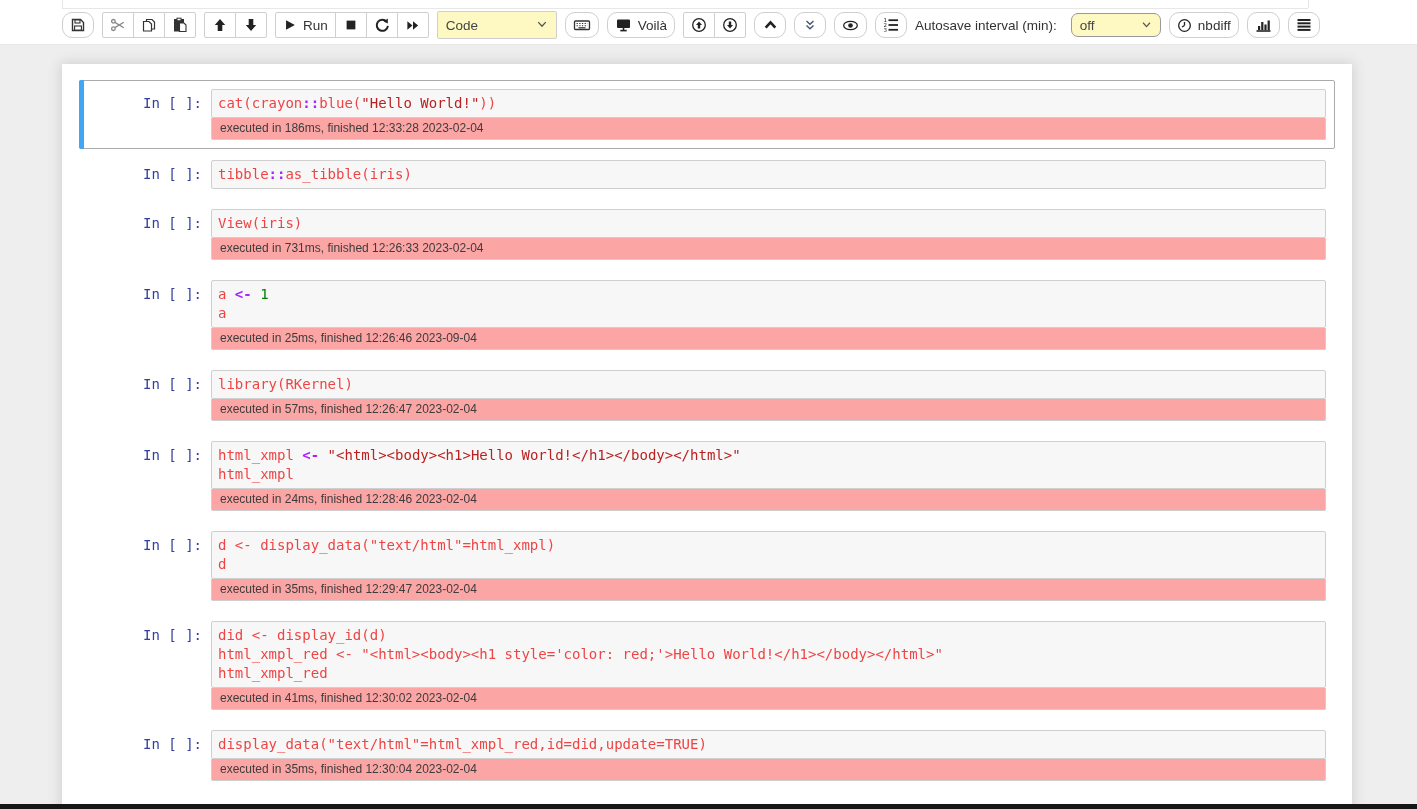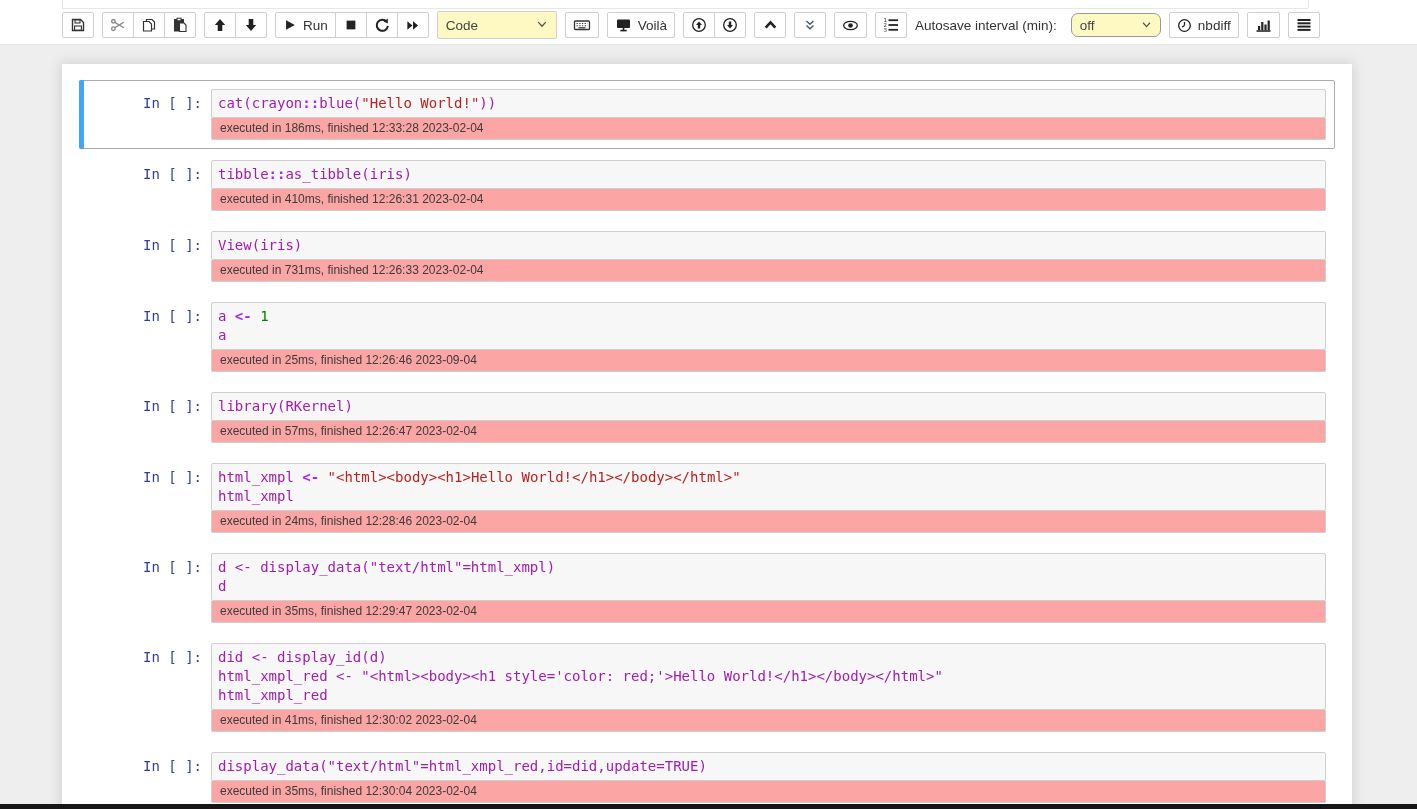--- a/index.html
+++ b/index.html
@@ -8,21 +8,21 @@
   #app { position:relative; width:1417px; height:809px; overflow:hidden; background:#eeeeee; }
 
   
   .tophead { position:absolute; top:0; left:0; width:1417px; height:45px; background:#fff; border-bottom:1px solid #e7e7e7; }
   .menu-bottom-line { position:absolute; top:8px; left:62px; width:1246px; height:0; border-top:1px solid #e7e7e7; }
   .menu-edge-l { position:absolute; top:0; left:62px; height:8px; width:0; border-left:1px solid #e7e7e7; }
   .menu-edge-r { position:absolute; top:0; left:1308px; height:8px; width:0; border-left:1px solid #e7e7e7; }
 
   .toolbar { position:absolute; top:11px; left:62px; display:flex; align-items:center; gap:8px; height:28px; }
   .btn-group { display:flex; }
-  .btn { height:26px; min-width:32px; background:#fff; border:1px solid #cfcfcf; border-radius:2px;
+  .btn { height:26px; min-width:32px; background:#fff; border:1px solid #cfcfcf; border-radius:10px;
          display:flex; align-items:center; justify-content:center; padding:0 7px; color:#333;
          font-size:13.5px; gap:6px; cursor:pointer; }
   .btn-group .btn { border-radius:0; margin-left:-1px; }
   .btn-group .btn:first-child { border-radius:2px 0 0 2px; margin-left:0; }
   .btn-group .btn:last-child { border-radius:0 2px 2px 0; }
   .btn svg { display:block; }
 
   .fakeselect { height:28px; background:#fef9c3; border:1px solid #cfcfcf; border-radius:2px;
                 display:flex; align-items:center; justify-content:space-between; padding:0 8px;
                 color:#444; font-size:13.5px; cursor:pointer; }
@@ -40,21 +40,21 @@
                            background:#42A5F5; border-radius:2px 0 0 2px; }
   .prompt { flex:none; width:123px; text-align:right; padding-right:9px; padding-top:5px;
             font-family:"DejaVu Sans Mono", monospace; font-size:14px; line-height:19px; color:#303F9F; }
   .cell-main { flex:1; min-width:0; }
   .input-area { border:1px solid #cfcfcf; border-radius:2px; background:#f7f7f7; padding:4px 6px;
                 font-family:"DejaVu Sans Mono", monospace; font-size:14px; line-height:19px; color:#000; }
   .code-line { white-space:pre; }
   .timing { border:1px solid #cfcfcf; border-top:0; background:#fca5a5; border-radius:0 0 2px 2px;
             padding:3px 8px 4px 8px; font-size:12px; color:#3c3c3c; }
 
-  .tk-p { color:#a21caf; }
+  .tk-p { color:#ef4444; }
   .tk-o { color:#AA22FF; font-weight:bold; }
   .tk-s { color:#BA2121; }
   .tk-n { color:#008000; }
 
   .bottombar { position:absolute; left:0; bottom:0; width:1417px; height:5px; background:#161616; z-index:20; }
 </style>
 </head>
 <body>
 
 <div id="app">
@@ -305,21 +305,20 @@
       <div class="timing">executed in 186ms, finished 12:33:28 2023-02-04</div>
     </div>
   </div>
 
   <div class="cell">
     <div class="prompt">In [ ]:</div>
     <div class="cell-main">
       <div class="input-area">
             <div class="code-line"><span class="tk-p">tibble</span><span class="tk-o">::</span><span class="tk-p">as_tibble(iris)</span></div>
           </div>
-      <div class="timing">executed in 410ms, finished 12:26:31 2023-02-04</div>
     </div>
   </div>
 
   <div class="cell">
     <div class="prompt">In [ ]:</div>
     <div class="cell-main">
       <div class="input-area">
             <div class="code-line"><span class="tk-p">View(iris)</span></div>
           </div>
       <div class="timing">executed in 731ms, finished 12:26:33 2023-02-04</div>

